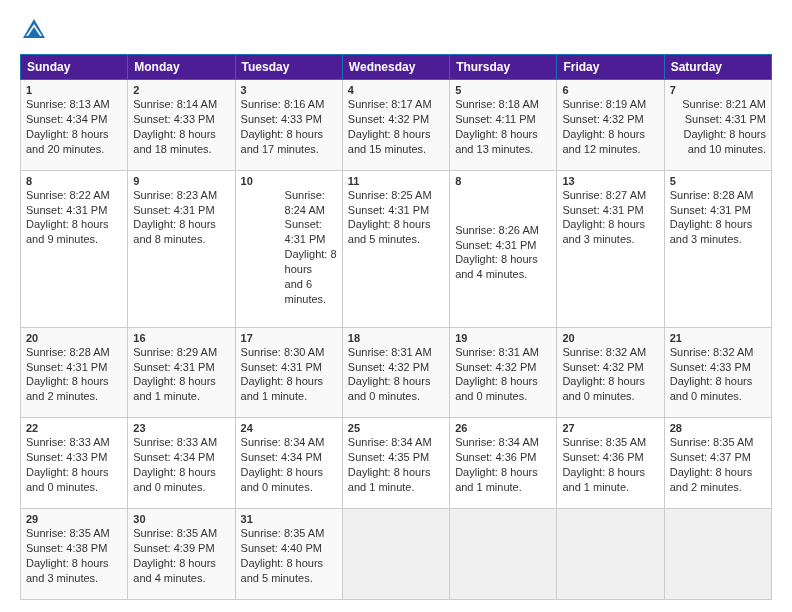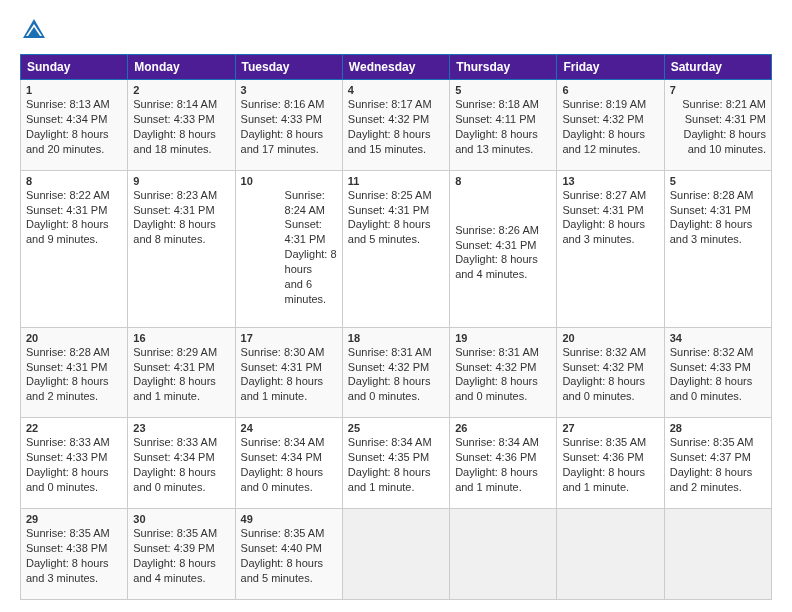--- a/index.html
+++ b/index.html
@@ -279,21 +279,21 @@
 and 0 minutes.</div>
           </td>
           <td>
             <span class="day-num">20</span>
             <div class="day-info" style="white-space: pre-line;">Sunrise: 8:32 AM
 Sunset: 4:32 PM
 Daylight: 8 hours
 and 0 minutes.</div>
           </td>
           <td>
-            <span class="day-num">34</span>
+            <span class="day-num">21</span>
             <div class="day-info" style="white-space: pre-line;">Sunrise: 8:32 AM
 Sunset: 4:33 PM
 Daylight: 8 hours
 and 0 minutes.</div>
           </td>
         </tr>
         <tr>
           <td>
             <span class="day-num">22</span>
             <div class="day-info" style="white-space: pre-line;">Sunrise: 8:33 AM
@@ -353,21 +353,21 @@
 and 3 minutes.</div>
           </td>
           <td>
             <span class="day-num">30</span>
             <div class="day-info" style="white-space: pre-line;">Sunrise: 8:35 AM
 Sunset: 4:39 PM
 Daylight: 8 hours
 and 4 minutes.</div>
           </td>
           <td>
-            <span class="day-num">49</span>
+            <span class="day-num">31</span>
             <div class="day-info" style="white-space: pre-line;">Sunrise: 8:35 AM
 Sunset: 4:40 PM
 Daylight: 8 hours
 and 5 minutes.</div>
           </td>
           <td class="empty"></td>
           <td class="empty"></td>
           <td class="empty"></td>
           <td class="empty"></td>
         </tr>

